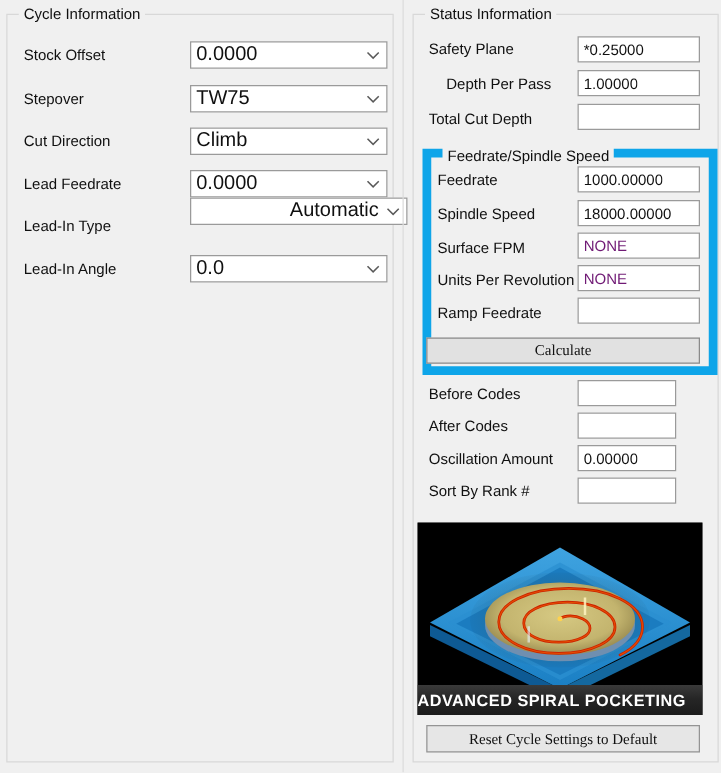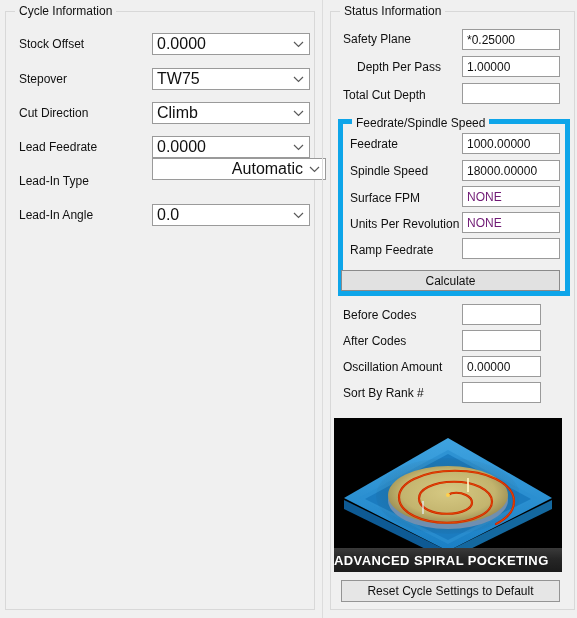--- a/index.html
+++ b/index.html
@@ -8,21 +8,21 @@
     background:#f0f0f0;
     font-family:"Liberation Sans",sans-serif;
     font-size:12px;color:#101010;
     overflow:hidden;
     position:relative;
   }
   .panel{position:absolute;}
 
   
   .groupbox{position:absolute;border:1px solid #d8d8d8;background:transparent;}
-  .groupbox.inner{border:5px solid #0ea5e9;}
+  .groupbox.inner{border:7px solid #0ea5e9;}
   .gb-label{
     position:absolute;top:-8px;left:9px;
     background:#f0f0f0;padding:0 4px;
     font-size:12px;color:#101010;white-space:nowrap;
   }
 
   
   .splitter{position:absolute;top:0;width:1px;height:618px;background:#dcdcdc;}
 
   
@@ -59,20 +59,21 @@
 
   
   .btn{
     position:absolute;
     border:1px solid #8a8a8a;
     background:#e1e1e1;
     box-sizing:border-box;
     display:flex;align-items:center;justify-content:center;
     font-size:12px;color:#101010;
     cursor:default;
+    font-family:Liberation Serif, serif;
   }
   .btn.light{background:#e6e6e6;border:1px solid #949494;}
 
   
   .illus{
     position:absolute;
     background:#000000;
     overflow:hidden;
   }
   .illus svg{display:block;}

